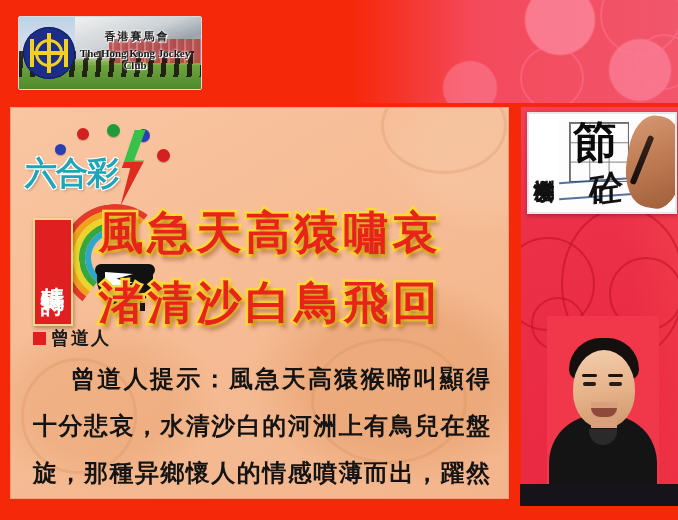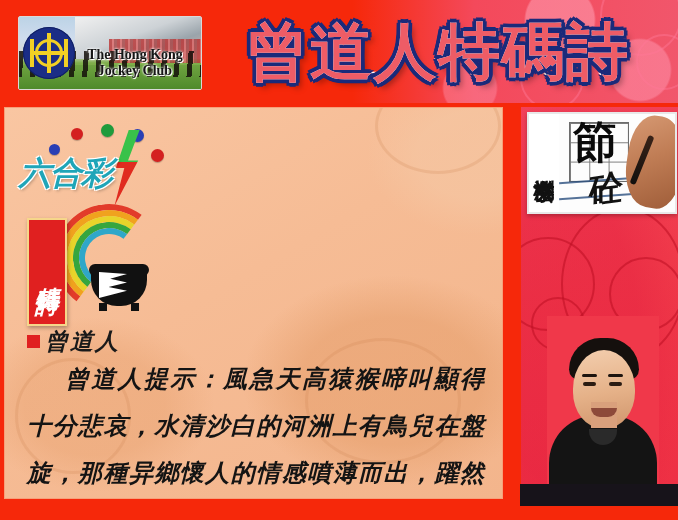--- a/index.html
+++ b/index.html
@@ -69,21 +69,21 @@
     width:22px;height:22px;border:3px solid #f2d024;border-radius:50%;
   }
   #hkjc .hktxt{
     position:absolute;left:58px;top:12px;width:120px;text-align:center;
     font-size:11px;font-weight:bold;color:#222;letter-spacing:2px;
     font-family:"DejaVu Sans",sans-serif;
     text-shadow:0 0 2px #fff,0 0 3px #fff,1px 1px 0 #fff;
   }
   #hkjc .hkeng{
     position:absolute;left:50px;top:30px;width:132px;text-align:center;
-    font-size:14px;font-weight:bold;color:#161616;
+    font-size:11px;font-weight:bold;color:#161616;
     font-family:"Liberation Serif",serif;
     text-shadow:0 0 2px #fff,0 0 3px #fff,1px 1px 0 #fff;
   }
 
   
   #bigtitle{
     position:absolute;left:208px;top:14px;width:460px;height:76px;
     display:flex;align-items:center;justify-content:center;
     font-family:"DejaVu Sans","Liberation Sans",sans-serif;
     font-weight:bold;font-size:62px;line-height:1;letter-spacing:2px;
@@ -92,29 +92,28 @@
     paint-order:stroke fill;
     text-shadow:
       0 0 0 #fff,
       4px 0 0 #1b2a7a,-4px 0 0 #1b2a7a,0 4px 0 #1b2a7a,0 -4px 0 #1b2a7a,
       3px 3px 0 #1b2a7a,-3px 3px 0 #1b2a7a,3px -3px 0 #1b2a7a,-3px -3px 0 #1b2a7a,
       5px 5px 6px rgba(0,0,0,.35);
   }
 
   
   #content{
-    position:absolute;left:4px;top:107px;width:497px;height:390px;
+    position:absolute;left:10px;top:107px;width:497px;height:390px;
     background:
       radial-gradient(ellipse at 78% 70%, rgba(225,150,95,.42) 0 90px, rgba(255,255,255,0) 150px),
       radial-gradient(ellipse at 18% 76%, rgba(225,150,95,.30) 0 70px, rgba(255,255,255,0) 120px),
       radial-gradient(ellipse at 95% 12%, rgba(245,200,165,.55) 0 60px, rgba(255,255,255,0) 110px),
       linear-gradient(150deg,#F9C6A2 0%,#F6BC95 45%,#F3B58C 100%);
     border:1px solid #F7A07A;
     overflow:hidden;
-    font-style:italic;
   }
   #content .cloud{
     position:absolute;border:3px solid rgba(205,130,80,.22);border-radius:50%;
   }
 
   
   #marksix{position:absolute;left:8px;top:14px;width:160px;height:84px;}
   #marksix .ball{position:absolute;border-radius:50%;box-shadow:0 1px 1px rgba(0,0,0,.25);}
   #marksix .msz{
     position:absolute;left:6px;top:30px;font-size:32px;font-weight:bold;
@@ -166,21 +165,21 @@
     clip-path:polygon(0 0,100% 8%,40% 26%,100% 40%,34% 58%,100% 72%,0 100%);
   }
   #pot .leg1,#pot .leg2{position:absolute;bottom:-3px;width:8px;height:8px;background:#111;}
   #pot .leg1{left:10px;} #pot .leg2{right:10px;}
 
   #bylinewrap{
     position:absolute;left:22px;top:218px;display:flex;align-items:center;gap:5px;
   }
   #bylinewrap .sq{width:13px;height:13px;background:#E02020;}
   #bylinewrap .txt{
-    font-size:23px;font-weight:bold;color:#1a1a1a;letter-spacing:2px;
+    font-size:18px;font-weight:bold;color:#1a1a1a;letter-spacing:2px;
     font-family:"DejaVu Sans",sans-serif;
   }
 
   
   #issue{
     position:absolute;left:170px;top:22px;width:320px;text-align:center;
     font-family:"DejaVu Sans","Liberation Sans",sans-serif;
     font-weight:bold;font-size:37px;letter-spacing:1px;
     color:#E8241A;
     -webkit-text-stroke:5px #FFD93A;
@@ -324,24 +323,24 @@
       <div class="stand"></div>
       <div class="crowd"></div>
       <div class="turf"></div>
       <div class="horses"></div>
       <div class="emblem">
         <div class="e-v"></div>
           <div class="e-bar"></div>
         <div class="e-h"></div>
           <div class="e-ring"></div>
       </div>
+      <div class="hktxt">香港賽馬會</div>
       <div class="hkeng">The Hong Kong Jockey Club</div>
     </div>
 
-    <div id="bigtitle">曾道人特碼詩</div>
   </div>
 
   <div id="content">
     <div class="cloud" style="left:370px;top:-30px;width:120px;height:90px;"></div>
     <div class="cloud" style="left:300px;top:230px;width:150px;height:120px;"></div>
     <div class="cloud" style="left:10px;top:250px;width:110px;height:110px;"></div>
 
     <div id="marksix">
       <div class="ball" style="left:36px;top:22px;width:11px;height:11px;background:#2a3fb5;"></div>
       <div class="ball" style="left:58px;top:6px;width:12px;height:12px;background:#d42020;"></div>
@@ -367,20 +366,22 @@
         <div class="leg2"></div>
     </div>
 
     <div id="badge">特碼詩</div>
 
     <div id="bylinewrap">
       <div class="sq"></div>
       <div class="txt">曾道人</div>
     </div>
 
+    <div class="poemline" id="poem1">風急天高猿嘯哀</div>
+    <div class="poemline" id="poem2">渚清沙白鳥飛回</div>
 
     <div id="explain">曾道人提示：風急天高猿猴啼叫顯得十分悲哀，水清沙白的河洲上有鳥兒在盤旋，那種异鄉懷人的情感噴薄而出，躍然紙上。</div>
   </div>
 
   <div id="rightcol">
     <div class="rswirl" style="left:-20px;top:130px;width:90px;height:90px;"></div>
     <div class="rswirl" style="left:40px;top:100px;width:120px;height:150px;"></div>
     <div class="rswirl" style="left:88px;top:150px;width:70px;height:70px;"></div>
     <div class="rswirl" style="left:10px;top:190px;width:50px;height:50px;"></div>
   </div>

